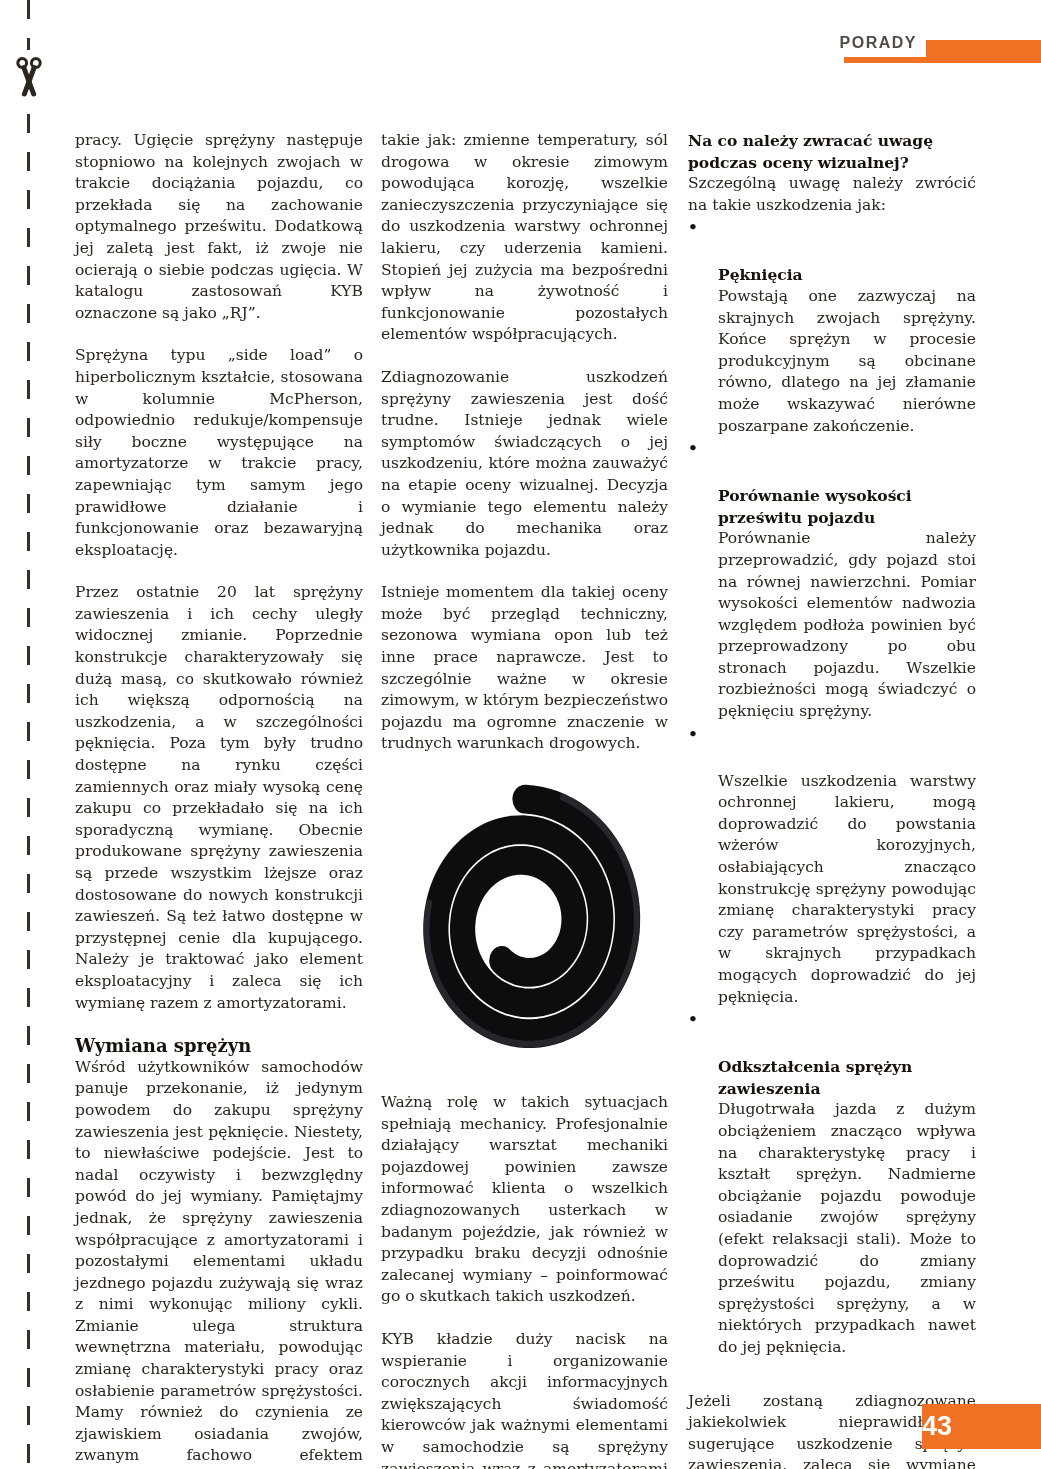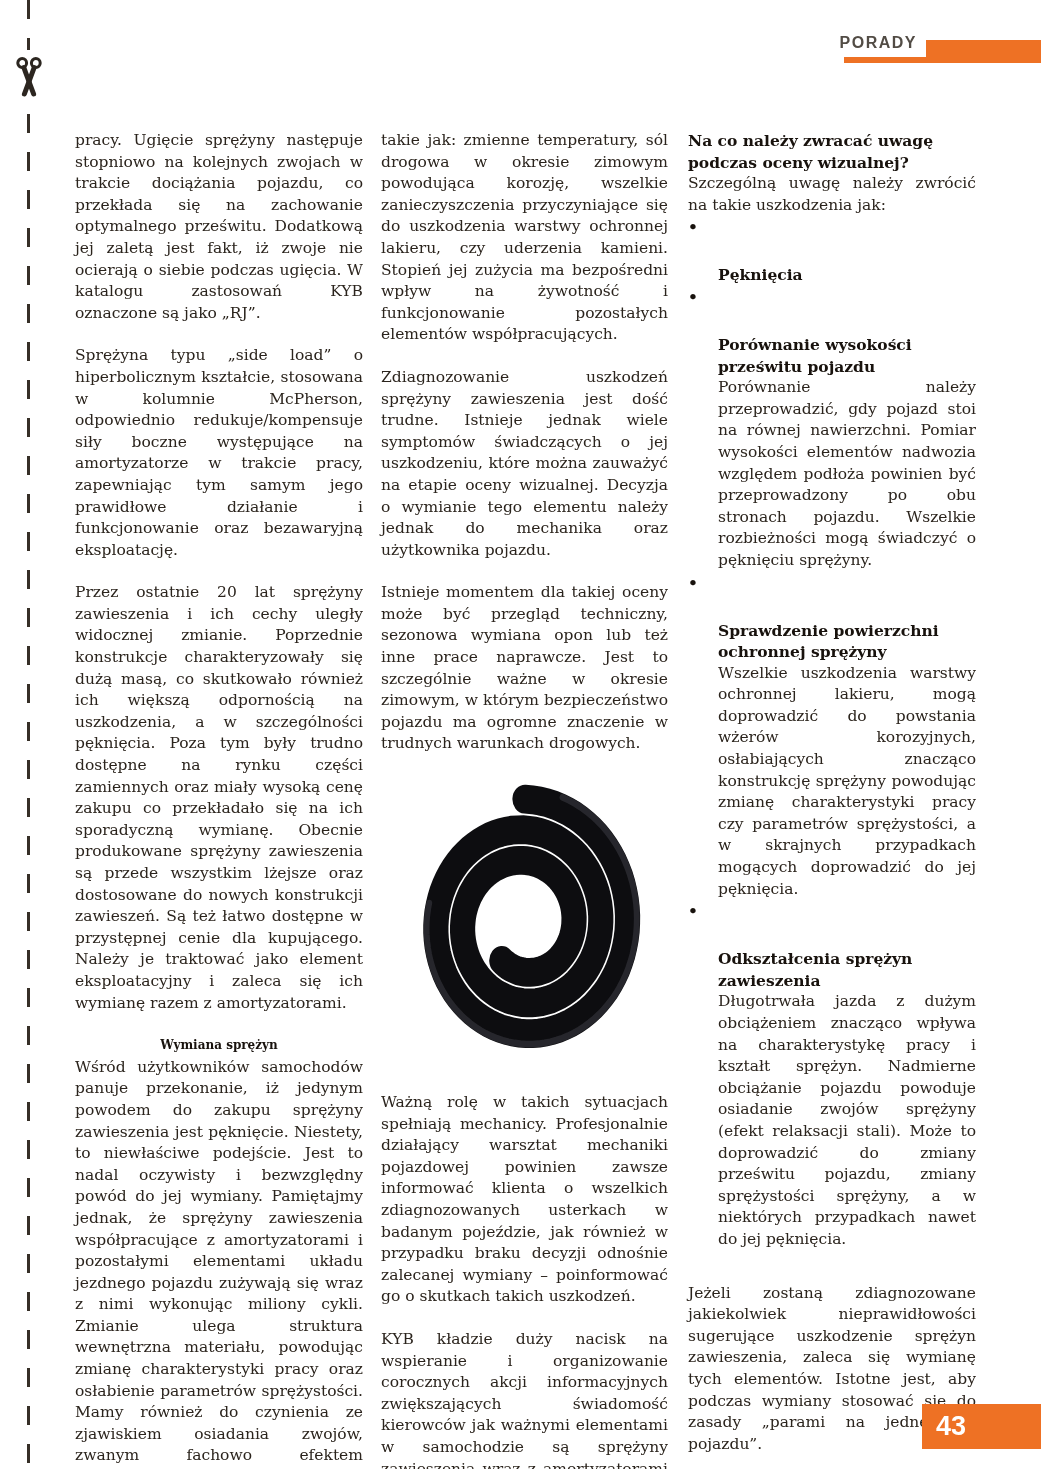--- a/index.html
+++ b/index.html
@@ -41,22 +41,22 @@
     position:absolute; top:130px; width:288px;
     font-size:15.5px; line-height:21.6px; text-align:justify;
     text-justify:inter-word; color:var(--ink);
   }
   #col1 { left:75px; }
   #col2 { left:381px; width:287px; }
   #col3 { left:688px; }
   .col p { margin:0 0 21px 0; }
   .col p.tight { margin-bottom:0; }
   .run-head {
-    font-size:12px; line-height:21.6px; margin:0; font-weight:bold;
-    color:var(--head-ink); text-align:center;
+    font-size:18px; line-height:21.6px; margin:0; font-weight:bold;
+    color:var(--head-ink); text-align:left;
   }
   .q-head {
     font-size:15.5px; line-height:21.6px; margin:0; font-weight:bold;
     color:var(--head-ink); text-align:left;
   }
 
   
   .bullet { display:flex; margin:0; }
   .bullet .dot { flex:0 0 30px; font-weight:bold; color:var(--head-ink); text-align:left; }
   .bullet .content { flex:1;margin-top:48px; }
@@ -68,21 +68,21 @@
     width:252px; height:288px; margin:25px auto 24px auto;
   }
   .spring-figure svg { width:100%; height:100%; display:block; }
 
   
   .page-number-box {
     position:absolute; right:0; top:1404px; width:119px; height:45px;
     background:var(--accent); color:#ffffff;
     font-family:"Liberation Sans","DejaVu Sans",sans-serif;
     font-weight:bold; font-size:27px;
-    display:flex; align-items:center; padding-left:14px;
+    display:flex; align-items:center; 
   }
 </style>
 </head>
 <body>
 
 <div class="cut-line"></div>
 <div class="scissors-wrap">
   <svg width="30" height="48" viewBox="0 0 30 48" aria-hidden="true">
     <g stroke="#2c2620" fill="none">
       <circle cx="8.2" cy="8" r="4.4" stroke-width="3"></circle>
@@ -121,35 +121,35 @@
 </div>
 
 <div class="col" id="col3">
   <h3 class="q-head">Na co należy zwracać uwagę podczas oceny wizualnej?</h3>
   <p class="tight">Szczególną uwagę należy zwrócić na takie uszkodzenia jak:</p>
 
   <div class="bullet">
     <span class="dot">•</span>
     <span class="content">
       <span class="term" style="display:block">Pęknięcia</span>
+      <span class="body" style="display:block">Powstają one zazwyczaj na skrajnych zwojach sprężyny. Końce sprężyn w procesie produkcyjnym są obcinane równo, dlatego na jej złamanie może wskazywać nierówne poszarpane zakończenie.</span>
     </span>
   </div>
 
   <div class="bullet">
     <span class="dot">•</span>
     <span class="content">
       <span class="term" style="display:block">Porównanie wysokości prześwitu pojazdu</span>
       <span class="body" style="display:block">Porównanie należy przeprowadzić, gdy pojazd stoi na równej nawierzchni. Pomiar wysokości elementów nadwozia względem podłoża powinien być przeprowadzony po obu stronach pojazdu. Wszelkie rozbieżności mogą świadczyć o pęknięciu sprężyny.</span>
     </span>
   </div>
 
   <div class="bullet">
     <span class="dot">•</span>
     <span class="content">
-      <span class="term" style="display:block">Sprawdzenie powierzchni ochronnej sprężyny</span>
       <span class="body" style="display:block">Wszelkie uszkodzenia warstwy ochronnej lakieru, mogą doprowadzić do powstania wżerów korozyjnych, osłabiających znacząco konstrukcję sprężyny powodując zmianę charakterystyki pracy czy parametrów sprężystości, a w skrajnych przypadkach mogących doprowadzić do jej pęknięcia.</span>
     </span>
   </div>
 
   <div class="bullet">
     <span class="dot">•</span>
     <span class="content">
       <span class="term" style="display:block">Odkształcenia sprężyn zawieszenia</span>
       <span class="body" style="display:block">Długotrwała jazda z dużym obciążeniem znacząco wpływa na charakterystykę pracy i kształt sprężyn. Nadmierne obciążanie pojazdu powoduje osiadanie zwojów sprężyny (efekt relaksacji stali). Może to doprowadzić do zmiany prześwitu pojazdu, zmiany sprężystości sprężyny, a w niektórych przypadkach nawet do jej pęknięcia.</span>
     </span>

